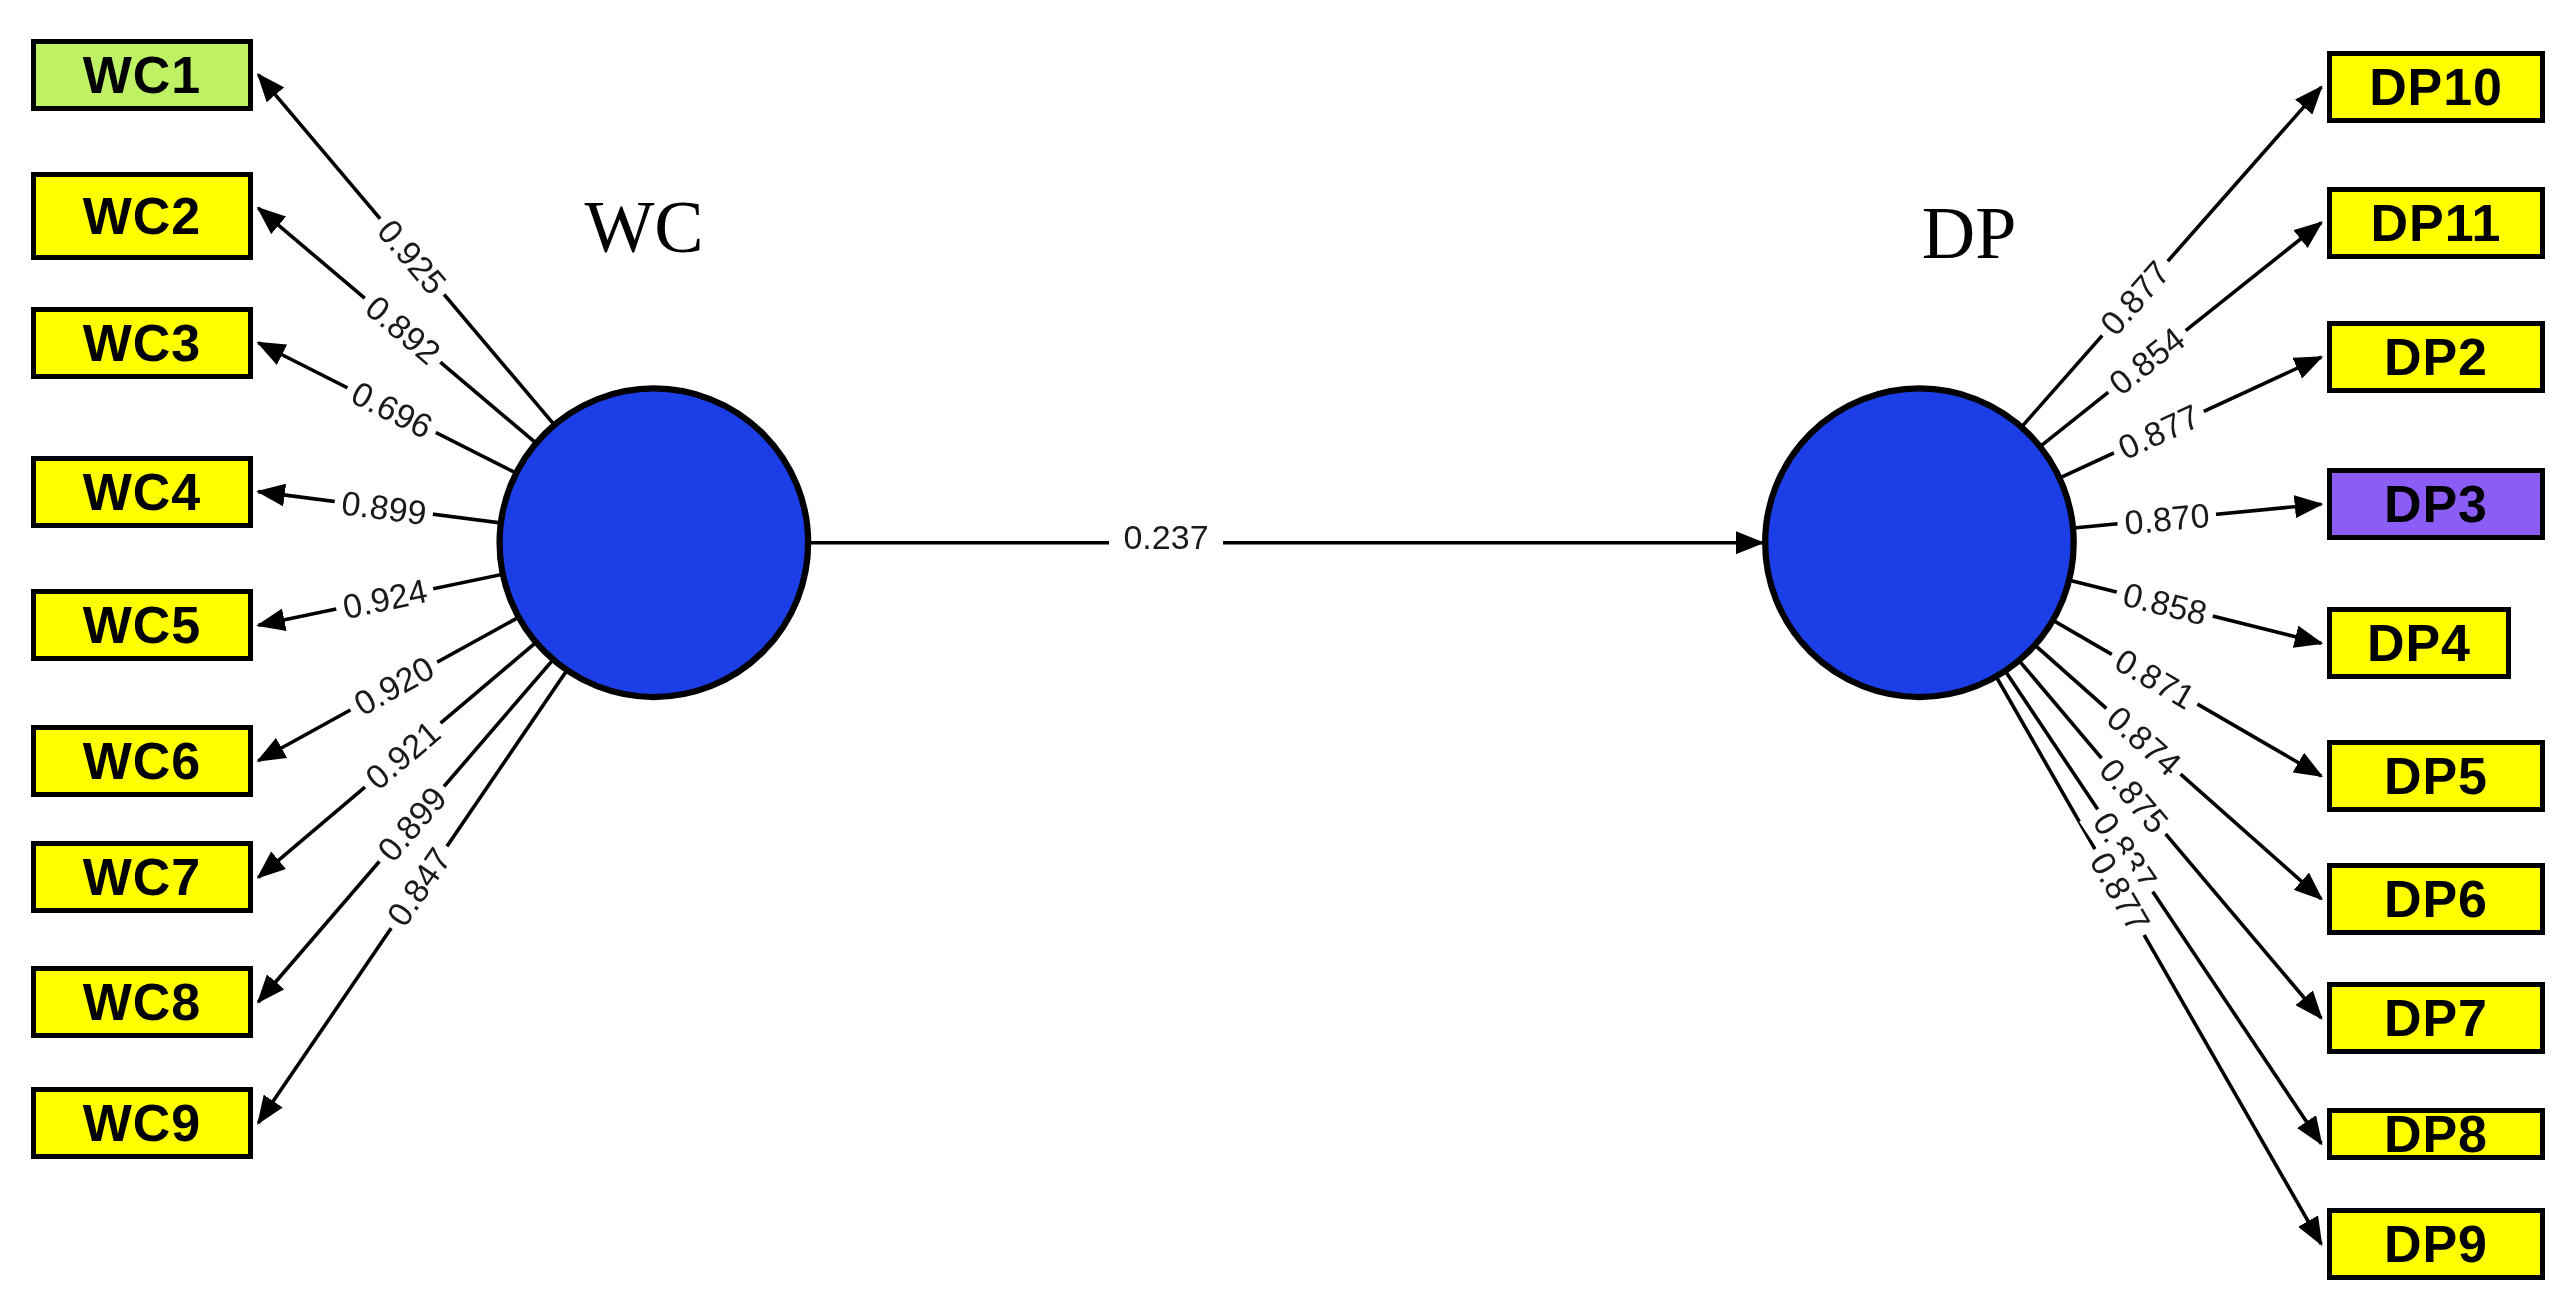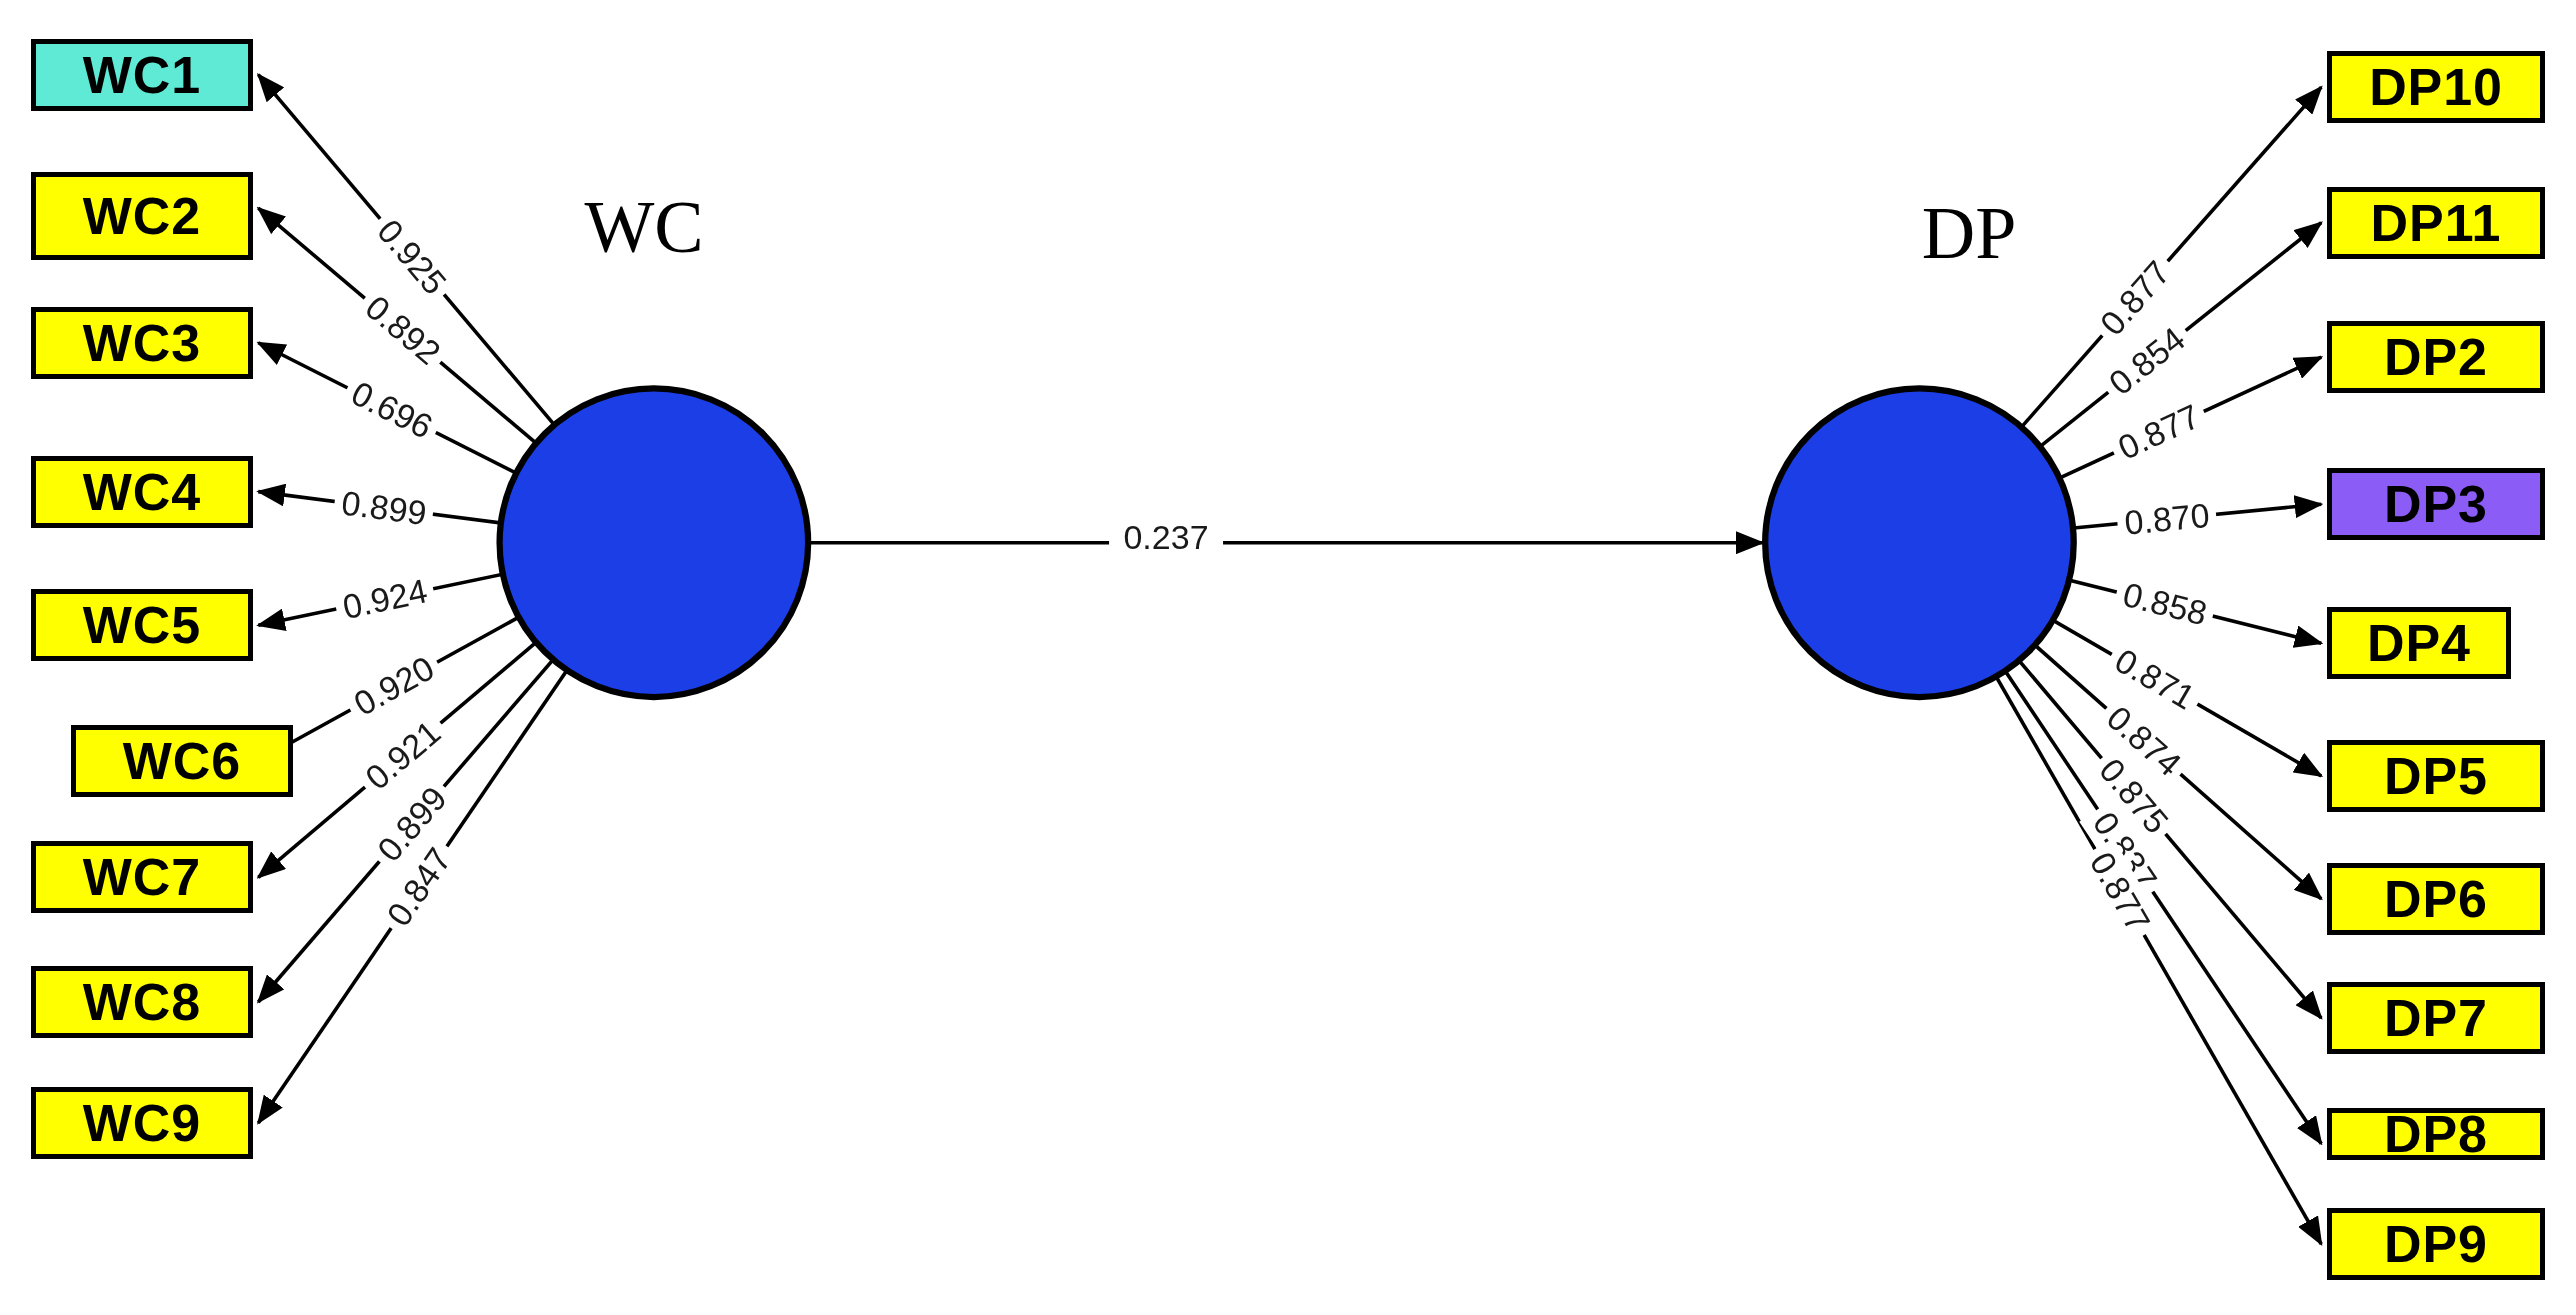--- a/index.html
+++ b/index.html
@@ -73,26 +73,26 @@
       <line x1="2140" y1="605" x2="2588" y2="717" stroke="#000000" stroke-width="4" marker-end="url(#arrow)"></line>
       <line x1="2140" y1="605" x2="2588" y2="865" stroke="#000000" stroke-width="4" marker-end="url(#arrow)"></line>
       <line x1="2140" y1="605" x2="2588" y2="1002" stroke="#000000" stroke-width="4" marker-end="url(#arrow)"></line>
       <line x1="2140" y1="605" x2="2588" y2="1135" stroke="#000000" stroke-width="4" marker-end="url(#arrow)"></line>
       <line x1="2140" y1="605" x2="2588" y2="1275" stroke="#000000" stroke-width="4" marker-end="url(#arrow)"></line>
       <line x1="2140" y1="605" x2="2588" y2="1387" stroke="#000000" stroke-width="4" marker-end="url(#arrow)"></line>
       <line x1="729" y1="605" x2="1965" y2="605" stroke="#000000" stroke-width="4" marker-end="url(#arrow)"></line>
       <circle cx="729" cy="605" r="172" fill="#1b3ee6" stroke="#000000" stroke-width="7"></circle>
       <circle cx="2140" cy="605" r="172" fill="#1b3ee6" stroke="#000000" stroke-width="7"></circle>
     </svg>
-<div class="indicator" style="left: 31px; top: 39px; width: 222px; height: 72px; background: #5eead4; border-color: rgb(0, 0, 0);">WC1</div>
+<div class="indicator" style="left: 31px; top: 39px; width: 222px; height: 72px; background: #bef264; border-color: rgb(0, 0, 0);">WC1</div>
     <div class="indicator" style="left: 31px; top: 172px; width: 222px; height: 88px; background: rgb(255, 255, 0); border-color: rgb(0, 0, 0);">WC2</div>
     <div class="indicator" style="left: 31px; top: 307px; width: 222px; height: 72px; background: rgb(255, 255, 0); border-color: rgb(0, 0, 0);">WC3</div>
     <div class="indicator" style="left: 31px; top: 456px; width: 222px; height: 72px; background: rgb(255, 255, 0); border-color: rgb(0, 0, 0);">WC4</div>
     <div class="indicator" style="left: 31px; top: 589px; width: 222px; height: 72px; background: rgb(255, 255, 0); border-color: rgb(0, 0, 0);">WC5</div>
-    <div class="indicator" style="left: 31px; top: 725px; width: 222px; height: 72px; background: rgb(255, 255, 0); border-color: rgb(0, 0, 0); margin-left: 40px;">WC6</div>
+    <div class="indicator" style="left: 31px; top: 725px; width: 222px; height: 72px; background: rgb(255, 255, 0); border-color: rgb(0, 0, 0);">WC6</div>
     <div class="indicator" style="left: 31px; top: 841px; width: 222px; height: 72px; background: rgb(255, 255, 0); border-color: rgb(0, 0, 0);">WC7</div>
     <div class="indicator" style="left: 31px; top: 966px; width: 222px; height: 72px; background: rgb(255, 255, 0); border-color: rgb(0, 0, 0);">WC8</div>
     <div class="indicator" style="left: 31px; top: 1087px; width: 222px; height: 72px; background: rgb(255, 255, 0); border-color: rgb(0, 0, 0);">WC9</div>
     <div class="indicator" style="left: 2327px; top: 51px; width: 218px; height: 72px; background: rgb(255, 255, 0); border-color: rgb(0, 0, 0);">DP10</div>
     <div class="indicator" style="left: 2327px; top: 187px; width: 218px; height: 72px; background: rgb(255, 255, 0); border-color: rgb(0, 0, 0);">DP11</div>
     <div class="indicator" style="left: 2327px; top: 321px; width: 218px; height: 72px; background: rgb(255, 255, 0); border-color: rgb(0, 0, 0);">DP2</div>
     <div class="indicator" style="left: 2327px; top: 468px; width: 218px; height: 72px; background: #8b5cf6; border-color: rgb(0, 0, 0);">DP3</div>
     <div class="indicator" style="left: 2327px; top: 607px; width: 184px; height: 72px; background: rgb(255, 255, 0); border-color: rgb(0, 0, 0);">DP4</div>
     <div class="indicator" style="left: 2327px; top: 740px; width: 218px; height: 72px; background: rgb(255, 255, 0); border-color: rgb(0, 0, 0);">DP5</div>
     <div class="indicator" style="left: 2327px; top: 863px; width: 218px; height: 72px; background: rgb(255, 255, 0); border-color: rgb(0, 0, 0);">DP6</div>

